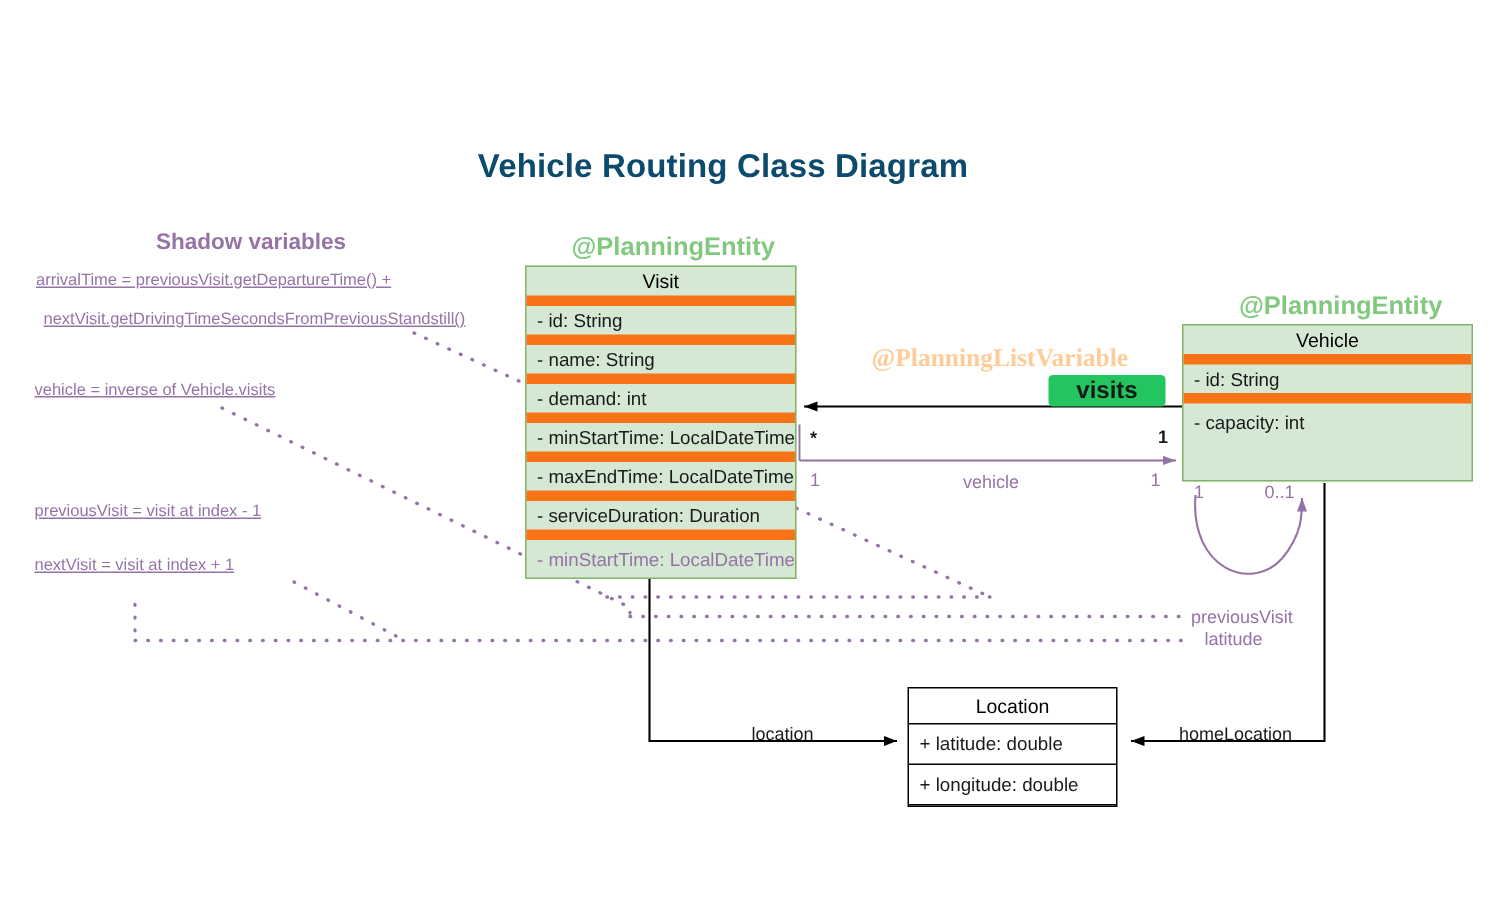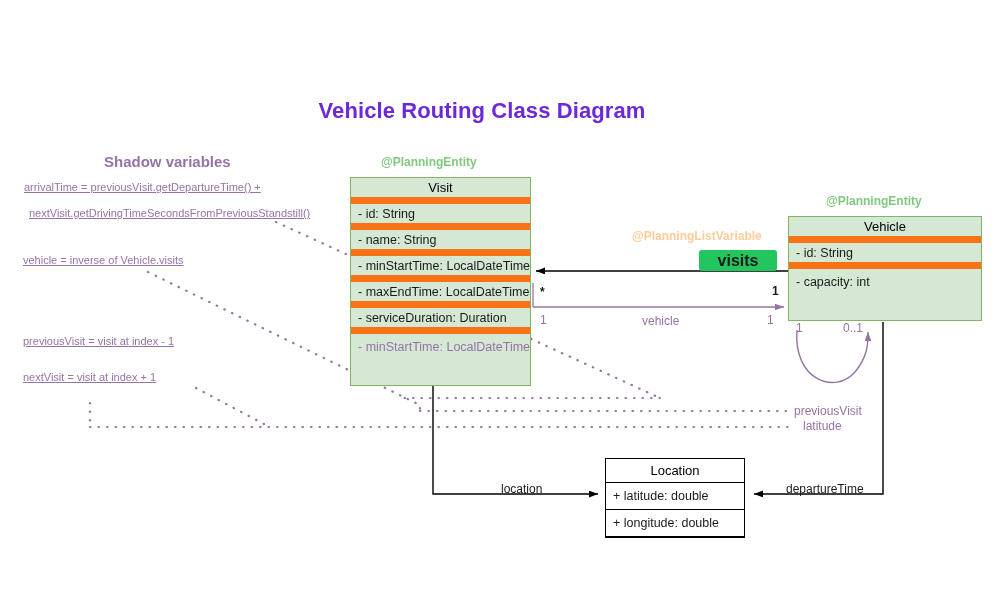--- a/index.html
+++ b/index.html
@@ -24,21 +24,21 @@
   }
 
   .diagram-title {
     position: absolute;
     left: 0;
     top: 98px;
     width: 964px;
     text-align: center;
     font-size: 22px;
     font-weight: bold;
-    color: #6d28d9;
+    color: #0c4a6e;
     letter-spacing: 0.1px;
   }
 
   
   .uml-class {
     position: absolute;
     border: 1px solid #82b366;
     background: #d5e8d4;
     box-sizing: border-box;
   }
@@ -63,21 +63,21 @@
     justify-content: center;
     padding-left: 0;
     font-size: 13px;
     color: #000000;
   }
   .uml-row.shadow-attr { color: #9673a6; }
 
   
   .stereotype {
     position: absolute;
-    font-size: 12px;
+    font-size: 17px;
     font-weight: bold;
     white-space: nowrap;
   }
   .stereotype.entity { color: #82c97f; }
   .stereotype.listvar { color: #ffcc99; }
 
   
   .section-heading {
     position: absolute;
     font-size: 15px;
@@ -202,53 +202,54 @@
   <div class="note" style="left:23px; top:254px;">vehicle = inverse of Vehicle.visits</div>
   <div class="note" style="left:23px; top:335px;">previousVisit = visit at index - 1</div>
   <div class="note" style="left:23px; top:371px;">nextVisit = visit at index + 1</div>
 
   <div class="stereotype entity" style="left:381px; top:155px;">@PlanningEntity</div>
 
   <div class="uml-class" style="left:350px; top:177px; width:181px; height:209px;">
     <div class="uml-row uml-header">Visit</div>
     <div class="uml-row">- id: String</div>
     <div class="uml-row">- name: String</div>
+    <div class="uml-row">- demand: int</div>
     <div class="uml-row">- minStartTime: LocalDateTime</div>
     <div class="uml-row">- maxEndTime: LocalDateTime</div>
     <div class="uml-row">- serviceDuration: Duration</div>
     <div class="uml-row shadow-attr">- minStartTime: LocalDateTime</div>
   </div>
 
   <div class="stereotype entity" style="left:826px; top:194px;">@PlanningEntity</div>
 
   <div class="uml-class" style="left:788px; top:216px; width:194px; height:105px;">
     <div class="uml-row uml-header">Vehicle</div>
     <div class="uml-row">- id: String</div>
     <div class="uml-row">- capacity: int</div>
   </div>
 
   <div class="uml-class plain" style="left:605px; top:458px; width:140px; height:80px;">
     <div class="uml-row uml-header" style="height:24px;">Location</div>
     <div class="uml-row" style="height:27px;">+ latitude: double</div>
     <div class="uml-row" style="height:27px;">+ longitude: double</div>
   </div>
 
-  <div class="stereotype listvar" style="left:632px; top:229px;">@PlanningListVariable</div>
+  <div class="stereotype listvar" style="left:581px; top:229px;font-family:Liberation Serif, serif;">@PlanningListVariable</div>
 
   <div class="edge-badge" style="left:699px; top:250px; width:78px; height:21px;">visits</div>
 
   <div class="edge-label mult" style="left:540px; top:285px;">*</div>
   <div class="edge-label mult" style="left:772px; top:284px;">1</div>
 
   <div class="edge-label purple" style="left:642px; top:314px;">vehicle</div>
   <div class="edge-label mult purple" style="left:540px; top:313px;">1</div>
   <div class="edge-label mult purple" style="left:767px; top:313px;">1</div>
 
   <div class="edge-label mult purple" style="left:796px; top:321px;">1</div>
   <div class="edge-label mult purple" style="left:843px; top:321px;">0..1</div>
 
   <div class="edge-label purple" style="left:794px; top:404px;">previousVisit</div>
   <div class="edge-label purple" style="left:803px; top:419px;">latitude</div>
 
   <div class="edge-label" style="left:501px; top:482px;">location</div>
-  <div class="edge-label" style="left:786px; top:482px;">departureTime</div>
+  <div class="edge-label" style="left:786px; top:482px;">homeLocation</div>
 
 </div>
 
 </body></html>

